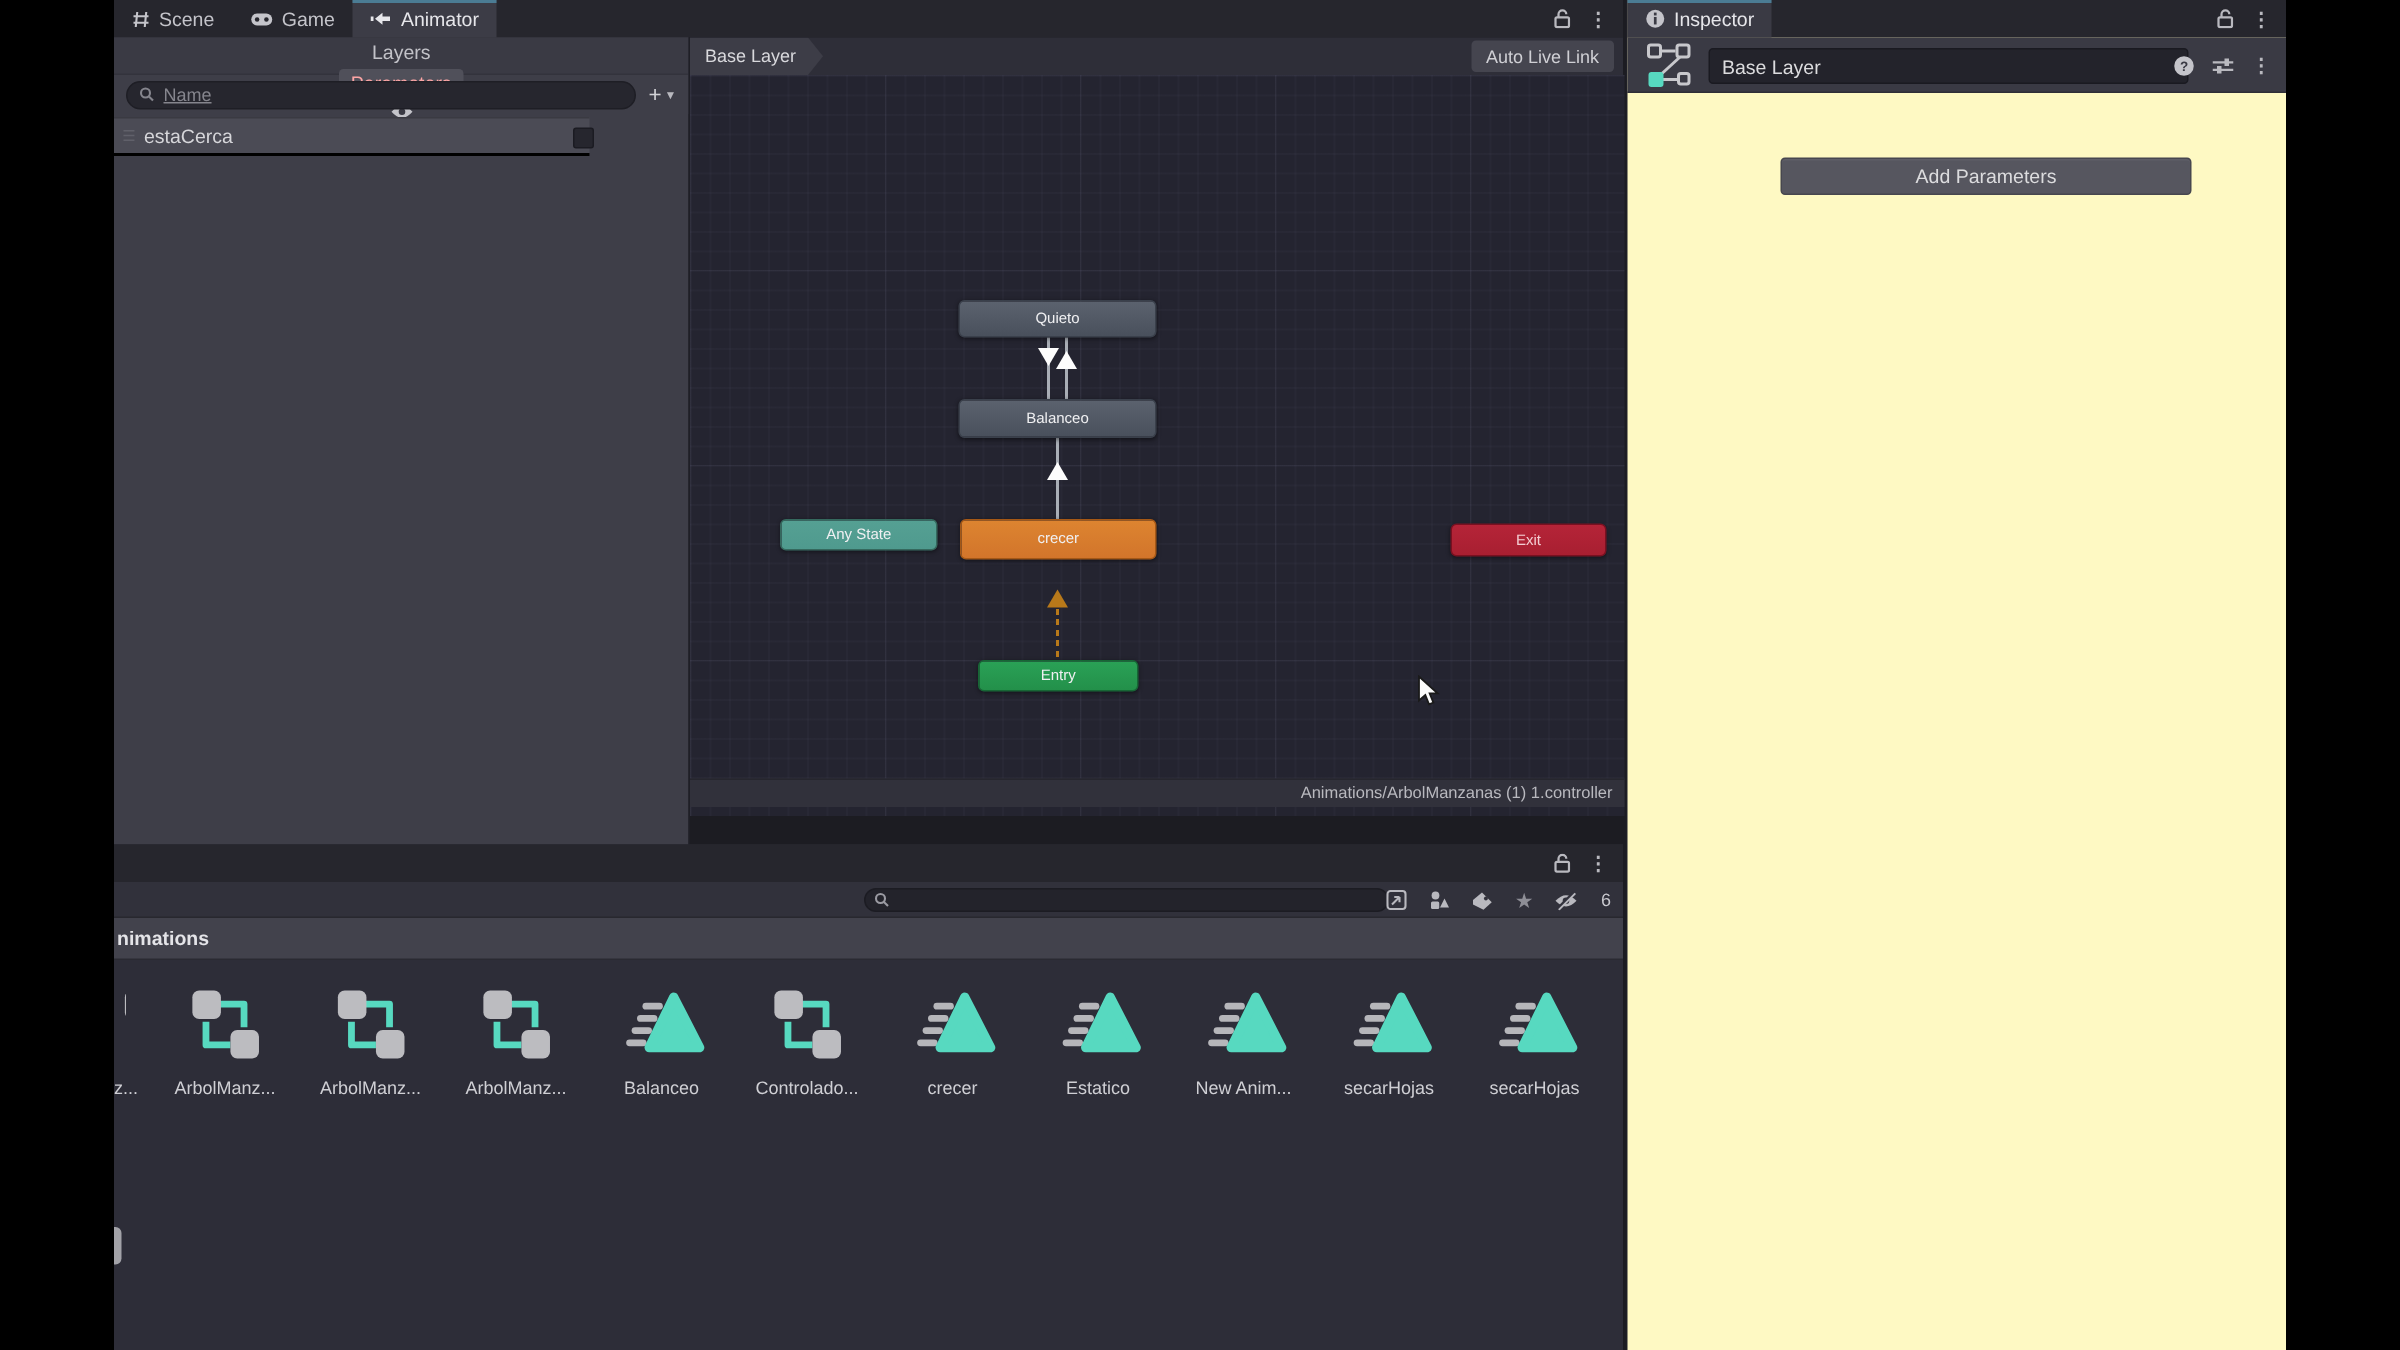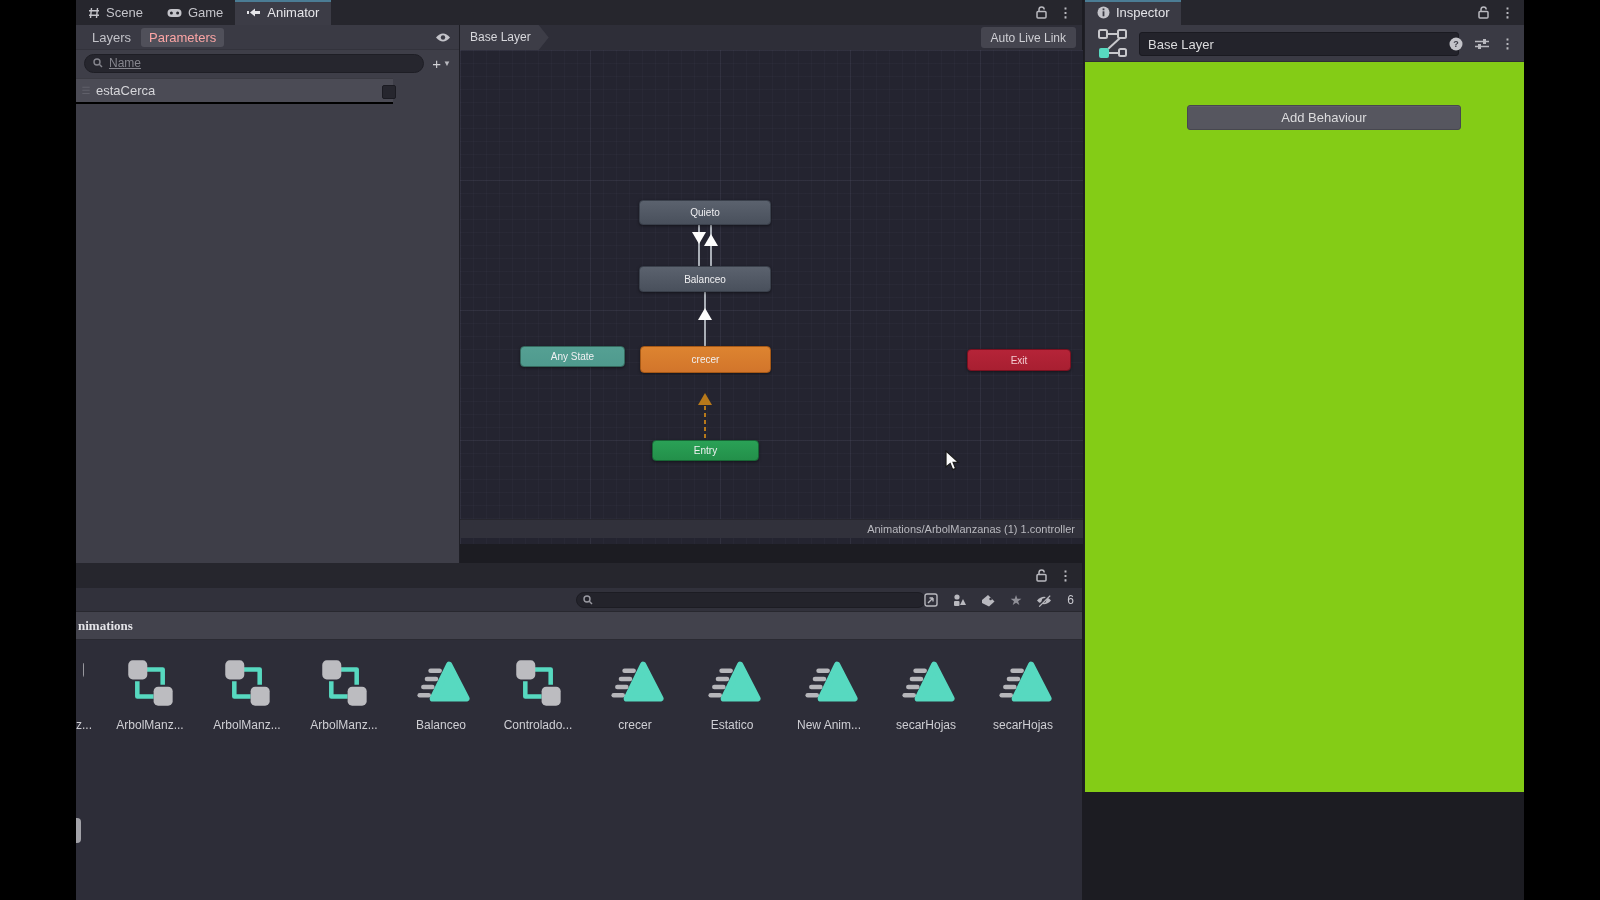--- a/index.html
+++ b/index.html
@@ -21,21 +21,21 @@
   .wtab.active { background:#3c3c46; color:#e6e6ea; }
   .wtab.active::before { content:""; position:absolute; left:0; top:0; right:0; height:2px;
           background:var(--tab-highlight); }
   #main-tabstrip .spacer, #insp-tabstrip .spacer, #proj-strip .spacer { flex:1; }
   .strip-icons { display:flex; align-items:center; gap:12px; padding-right:10px; }
 
   
   #left-panel { position:absolute; left:0; top:25px; width:383px; height:538px;
                 background:#3e3e48; }
   #lp-toolbar { height:25px; background:#3a3a44; display:flex; align-items:center;
-                padding:0 8px; gap:2px; border-bottom:1px solid #33333c; }
+                padding:0 8px; gap:2px; border-bottom:1px solid #33333c;flex-direction:column; }
   .lp-tab { padding:2px 8px; border-radius:3px; color:#c2c2c8; font-size:13px; }
   .lp-tab.active { background:#50505a; color:#fca5a5; }
   #lp-searchrow { height:26px; display:flex; align-items:center; padding:0 8px;
                   background:#3e3e48; }
   #lp-search { flex:1; height:19px; background:#26262e; border:1px solid #1e1e25;
                border-radius:10px; display:flex; align-items:center; padding:0 8px;
                gap:6px; color:#85858d; font-size:12px;text-decoration:underline; }
   #lp-plus { margin-left:8px; color:#d2d2d6; font-size:15px; display:flex;
              align-items:center; gap:2px; }
   #lp-plus .dd { font-size:8px; color:#b9b9bf; }
@@ -94,32 +94,32 @@
   #proj-strip { height:25px; background:#26262d; display:flex; align-items:center; }
   #proj-searchrow { height:24px; background:#31313b; position:relative;
                     border-bottom:1px solid #28282f; }
   #proj-search { position:absolute; left:500px; top:4px; width:350px; height:16px;
                  background:#23232b; border:1px solid #1c1c23; border-radius:8px;
                  display:flex; align-items:center; padding:0 6px; }
   .proj-icons { position:absolute; right:8px; top:0; height:24px; display:flex;
                 align-items:center; gap:14px; }
   #hidden-count { color:#c9c9cf; font-size:12px; }
   #proj-header { height:28px; background:#42424c; display:flex; align-items:center;
-                 border-bottom:1px solid #2a2a32;font-family:Liberation Serif, serif; }
+                 border-bottom:1px solid #2a2a32; }
   #proj-header span { font-size:13px; font-weight:bold; color:#e4e4e8; margin-left:2px; }
   #assets-area { position:absolute; left:0; top:77px; width:1006px; height:260px; }
   .asset { position:absolute; top:14px; width:90px; text-align:center; }
   .asset svg { margin:0 auto; }
   .asset .alabel { margin-top:6px; font-size:12px; color:#cfcfd4; white-space:nowrap; }
   #proj-scroll-thumb { position:absolute; left:0; top:255px; width:5px; height:25px;
                        background:#a2a2a8; border-radius:0 4px 4px 0; }
 
   
-  #inspector { position:absolute; left:1008px; top:0; width:440px; height:792px;
-               background:#84cc16; border-left:1px solid #1f1f26; }
+  #inspector { position:absolute; left:1008px; top:0; width:440px; height:900px;
+               background:#fef9c3; border-left:1px solid #1f1f26; }
   #insp-tabstrip { height:25px; background:#26262d; display:flex; align-items:stretch; }
   #insp-header { height:37px; background:#3a3a44; position:relative;
                  border-bottom:1px solid #2e2e36; }
   #layer-field { position:absolute; left:54px; top:7px; width:320px; height:24px;
                  background:#23232b; border:1px solid #1a1a21; border-radius:3px;
                  color:#dcdcde; font-size:13px; display:flex; align-items:center;
                  padding:0 8px; }
   #insp-header .hicons { position:absolute; right:10px; top:0; height:37px;
                  display:flex; align-items:center; gap:12px; }
   #add-behaviour { position:absolute; left:102px; top:105px; width:274px; height:25px;
@@ -502,21 +502,21 @@
                 <path d="M0 3.5 H14"></path>
                 <path d="M0 8.5 H14"></path>
               </g>
               <rect x="8" y="1" width="3" height="5" fill="#b9b9bf"></rect>
               <rect x="3" y="6" width="3" height="5" fill="#b9b9bf"></rect>
             </svg>
         </span>
         <span class="kebab">⋮</span>
       </div>
     </div>
-    <div id="add-behaviour">Add Behaviour</div>
+    <div id="add-behaviour">Add Parameters</div>
   </div>
 
   <span id="cursor">
     <svg width="16" height="22" viewBox="0 0 16 22">
         <path d="M1 1 L1 17 L5.2 13.4 L7.7 19.6 L10.6 18.4 L8.1 12.3 L13.4 12.3 Z" fill="#fbfbfb" stroke="#1a1a1a" stroke-width="1.2"></path>
       </svg>
   </span>
 
 </div>
 

